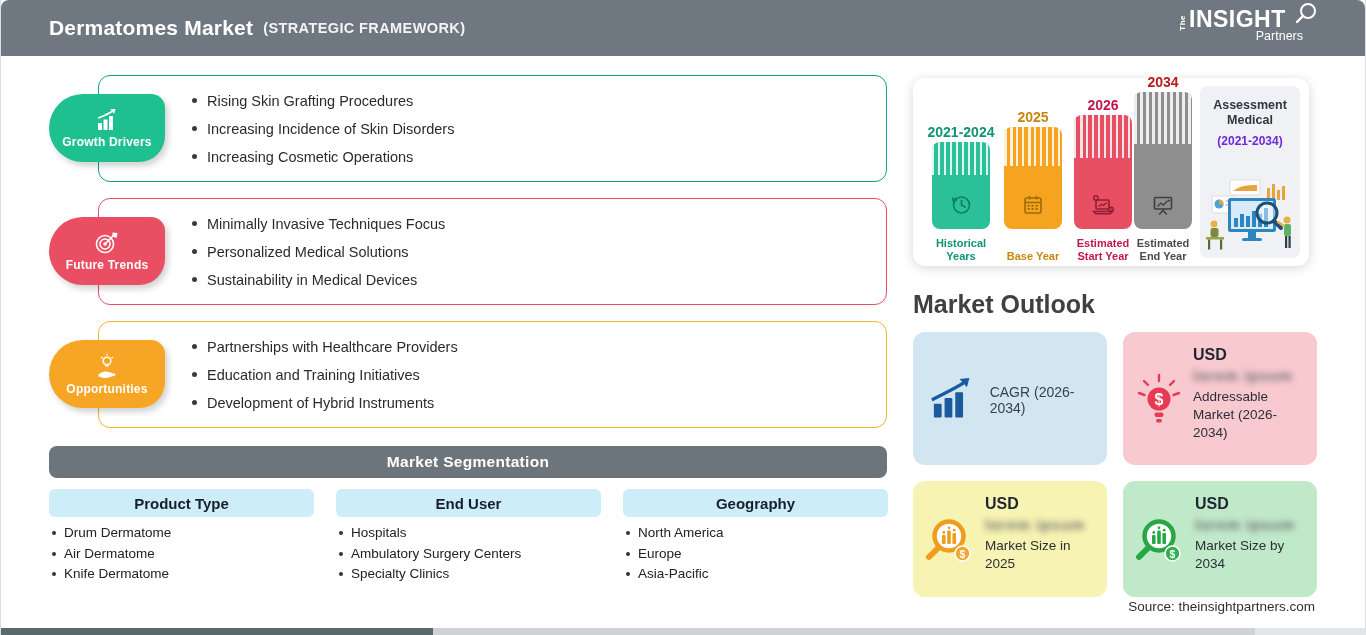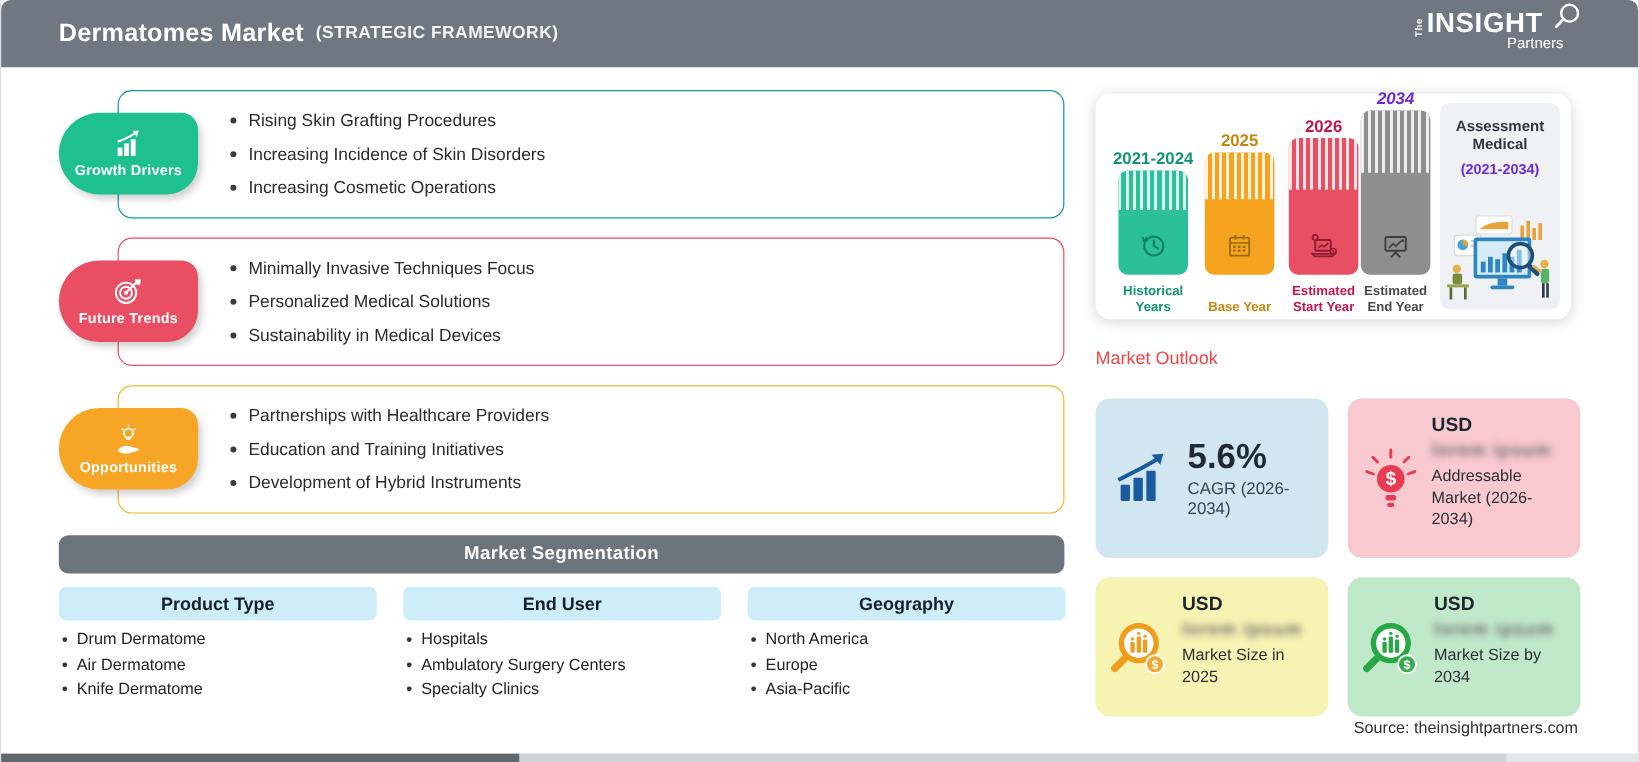--- a/index.html
+++ b/index.html
@@ -48,42 +48,42 @@
 
   
   .tl-card { position:absolute; left:912px; top:78px; width:396px; height:188px; background:#fff; border-radius:12px;
              box-shadow:0 2px 12px rgba(0,0,0,.16); }
   .tl-group { position:absolute; width:58px; top:0; bottom:0; }
   .tl-group.t0 { left:19px; } .tl-group.t1 { left:91px; } .tl-group.t2 { left:161px; } .tl-group.t3 { left:221px; }
   .tl-year { position:absolute; width:100px; left:50%; transform:translateX(-50%); text-align:center; font-size:14px; font-weight:bold; }
   .t0 .tl-year { bottom:126px; color:#0f9476; }
   .t1 .tl-year { bottom:141px; color:#c8860e; }
   .t2 .tl-year { bottom:153px; color:#c2174b; }
-  .t3 .tl-year { bottom:176px; color:#6d28d9;font-style:italic; }
+  .t3 .tl-year { bottom:176px; color:#b91c1c; }
   .tl-bar { position:absolute; left:0; width:58px; bottom:37px; border-radius:8px; overflow:hidden;
             display:flex; align-items:flex-end; justify-content:center; }
   .t0 .tl-bar { height:87px;  background:#2bc097; }
   .t1 .tl-bar { height:102px; background:#f6a41f; }
   .t2 .tl-bar { height:114px; background:#e94f63; }
   .t3 .tl-bar { height:137px; background:#8e8e8e; }
   .tl-stripes { position:absolute; top:0; left:0; right:0; height:38%;
     background:repeating-linear-gradient(90deg, rgba(255,255,255,.85) 0 2.5px, rgba(255,255,255,0) 2.5px 6px); }
   .tl-baricon { margin-bottom:11px; }
   .tl-label { position:absolute; width:74px; left:50%; transform:translateX(-50%); bottom:3px; text-align:center;
               font-size:11px; font-weight:bold; line-height:13px; }
   .t0 .tl-label { color:#0f9476; } .t1 .tl-label { color:#c8860e; }
   .t2 .tl-label { color:#c2174b; } .t3 .tl-label { color:#4a4a4a; }
   .assess { position:absolute; right:9px; top:8px; width:100px; height:172px; background:#eff1f4; border-radius:8px;
             padding-top:12px; text-align:center; }
   .assess-title { font-size:12.5px; font-weight:bold; color:#2f3640; line-height:15px; }
   .assess-range { font-size:12px; font-weight:600; color:#6d28d9; margin-top:6px; }
   .assess-illus { position:absolute; bottom:6px; left:4px; }
 
   
-  .mo-title { position:absolute; left:912px; top:290px; font-size:15px; font-weight:normal; color:#ef4444; }
+  .mo-title { position:absolute; left:912px; top:290px; font-size:25px; font-weight:bold; color:#404040; }
   .mo-card { position:absolute; border-radius:12px; }
   .mo-card.k0 { left:912px;  top:332px; width:194px; height:133px; background:#d2e6f2; }
   .mo-card.k1 { left:1122px; top:332px; width:194px; height:133px; background:#f8c9cf; }
   .mo-card.k2 { left:912px;  top:481px; width:194px; height:116px; background:#f7f3b2; }
   .mo-card.k3 { left:1122px; top:481px; width:194px; height:116px; background:#c0e9ca; }
   .mo-card.k0 { display:flex; align-items:center; padding-left:16px; gap:12px; }
   .mo-cagr-value { font-size:29px; font-weight:bold; color:#1f2a33; line-height:30px; }
   .mo-cagr-label { font-size:14px; color:#39424e; margin-top:3px; }
   .usd-card { display:flex; padding:14px 10px 10px 10px; gap:8px; }
   .usd-icon { flex:0 0 52px; display:flex; align-items:center; justify-content:center; }
@@ -376,21 +376,20 @@
     <svg width="50" height="46" viewBox="0 0 50 46">
       <g fill="#1a5a9e">
         <rect x="5" y="28" width="8" height="14" rx="1"></rect>
         <rect x="16" y="22" width="8" height="20" rx="1"></rect>
         <rect x="27" y="16" width="8" height="26" rx="1"></rect>
       </g>
       <path d="M3 24 C14 18 26 13 38 5" stroke="#1a5a9e" stroke-width="3.4" fill="none"></path>
       <path d="M31.5 2.5 L41.5 1.5 L39 11 Z" fill="#1a5a9e"></path>
     </svg>
     <div>
-      <div class="mo-cagr-value">5.6%</div>
       <div class="mo-cagr-label">CAGR (2026-2034)</div>
     </div>
   </div>
 
   <div class="mo-card k1 usd-card">
     <div class="usd-icon">
       <svg width="46" height="56" viewBox="0 0 46 56">
         <g stroke="#e83a52" stroke-width="2.4" stroke-linecap="round">
           <line x1="23" y1="8" x2="23" y2="2"></line>
           <line x1="12" y1="12" x2="8" y2="8"></line>

